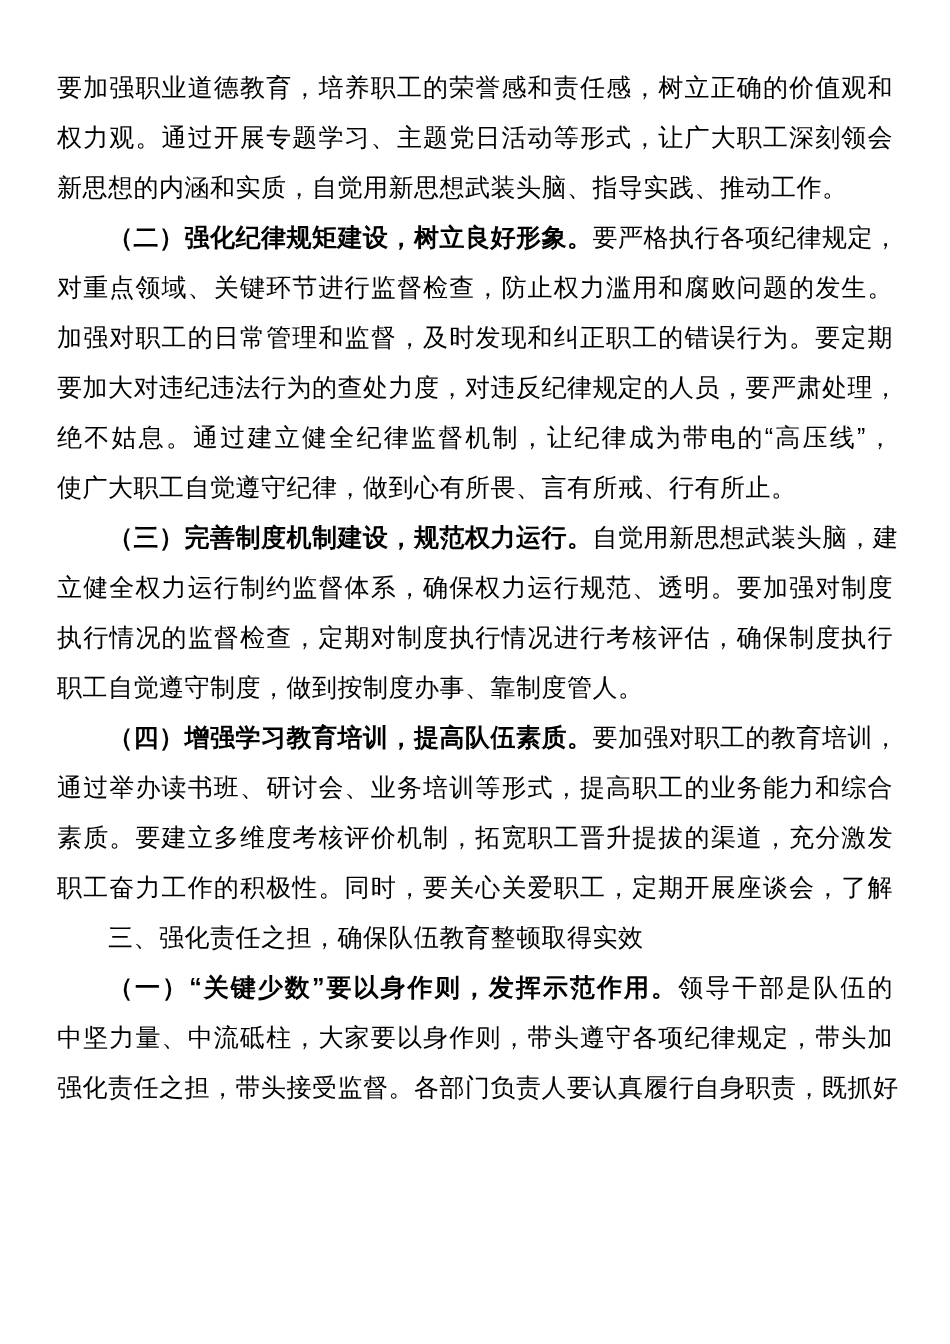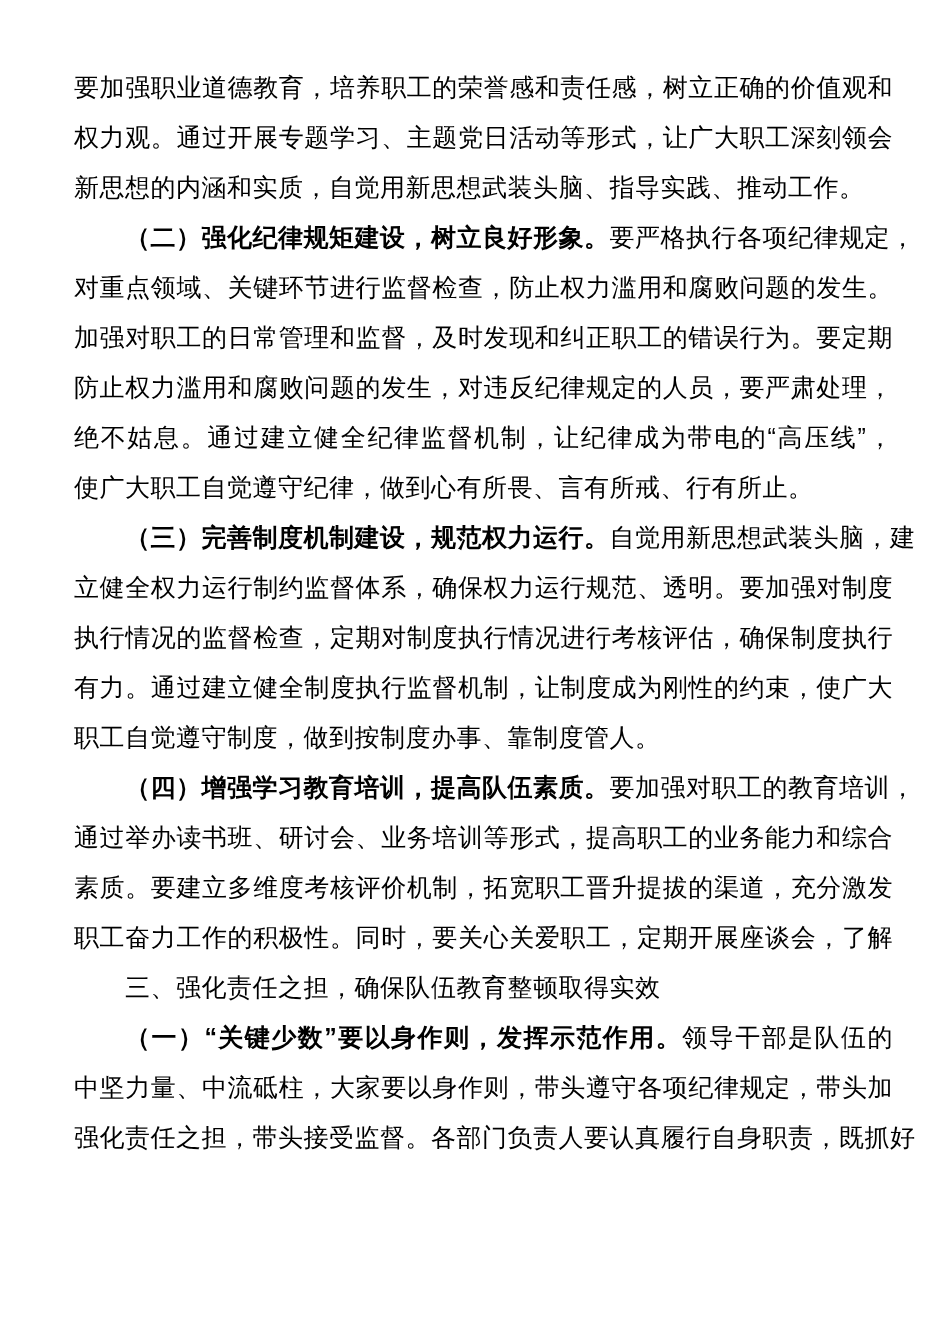--- a/index.html
+++ b/index.html
@@ -28,21 +28,20 @@
   }
   .line {
     height: 50px;
     line-height: 50px;
     font-size: 25px;
     white-space: nowrap;
     text-align: left;
     text-align-last: left;
     letter-spacing: 0.5px;
     color: #000000;
-    margin-left: 17px;
   }
   .line.fill {
     text-align: justify;
     text-align-last: justify;
   }
   .line.indent {
     text-indent: 51px;
   }
   .seg { font-weight: 400; }
   .seg.bold { font-weight: 700; }
@@ -54,29 +53,28 @@
   <div class="doc-body">
       <div class="para">
         <div class="line fill"><span class="seg">要加强职业道德教育，培养职工的荣誉感和责任感，树立正确的价值观和</span></div>
         <div class="line fill"><span class="seg">权力观。通过开展专题学习、主题党日活动等形式，让广大职工深刻领会</span></div>
         <div class="line"><span class="seg">新思想的内涵和实质，自觉用新思想武装头脑、指导实践、推动工作。</span></div>
       </div>
       <div class="para">
         <div class="line fill indent"><span class="seg bold">（二）强化纪律规矩建设，树立良好形象。</span><span class="seg">要严格执行各项纪律规定，</span></div>
         <div class="line fill"><span class="seg">对重点领域、关键环节进行监督检查，防止权力滥用和腐败问题的发生。</span></div>
         <div class="line fill"><span class="seg">加强对职工的日常管理和监督，及时发现和纠正职工的错误行为。要定期</span></div>
-        <div class="line fill"><span class="seg">防止权力滥用和腐败问题的发生，对违反纪律规定的人员，要严肃处理，</span></div>
+        <div class="line fill"><span class="seg">要加大对违纪违法行为的查处力度，对违反纪律规定的人员，要严肃处理，</span></div>
         <div class="line fill"><span class="seg">绝不姑息。通过建立健全纪律监督机制，让纪律成为带电的“高压线”，</span></div>
         <div class="line"><span class="seg">使广大职工自觉遵守纪律，做到心有所畏、言有所戒、行有所止。</span></div>
       </div>
       <div class="para">
         <div class="line fill indent"><span class="seg bold">（三）完善制度机制建设，规范权力运行。</span><span class="seg">自觉用新思想武装头脑，建</span></div>
         <div class="line fill"><span class="seg">立健全权力运行制约监督体系，确保权力运行规范、透明。要加强对制度</span></div>
         <div class="line fill"><span class="seg">执行情况的监督检查，定期对制度执行情况进行考核评估，确保制度执行</span></div>
-        <div class="line fill"><span class="seg">有力。通过建立健全制度执行监督机制，让制度成为刚性的约束，使广大</span></div>
         <div class="line"><span class="seg">职工自觉遵守制度，做到按制度办事、靠制度管人。</span></div>
       </div>
       <div class="para">
         <div class="line fill indent"><span class="seg bold">（四）增强学习教育培训，提高队伍素质。</span><span class="seg">要加强对职工的教育培训，</span></div>
         <div class="line fill"><span class="seg">通过举办读书班、研讨会、业务培训等形式，提高职工的业务能力和综合</span></div>
         <div class="line fill"><span class="seg">素质。要建立多维度考核评价机制，拓宽职工晋升提拔的渠道，充分激发</span></div>
         <div class="line fill"><span class="seg">职工奋力工作的积极性。同时，要关心关爱职工，定期开展座谈会，了解</span></div>
       </div>
       <div class="para">
         <div class="line indent"><span class="seg">三、强化责任之担，确保队伍教育整顿取得实效</span></div>

